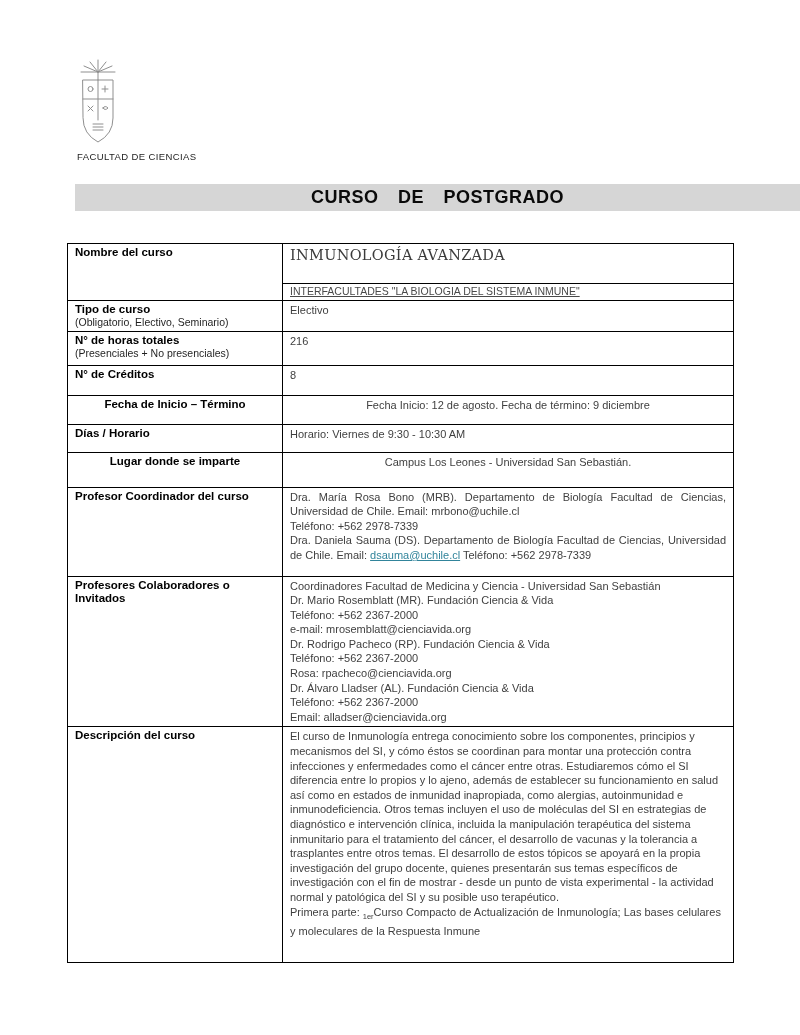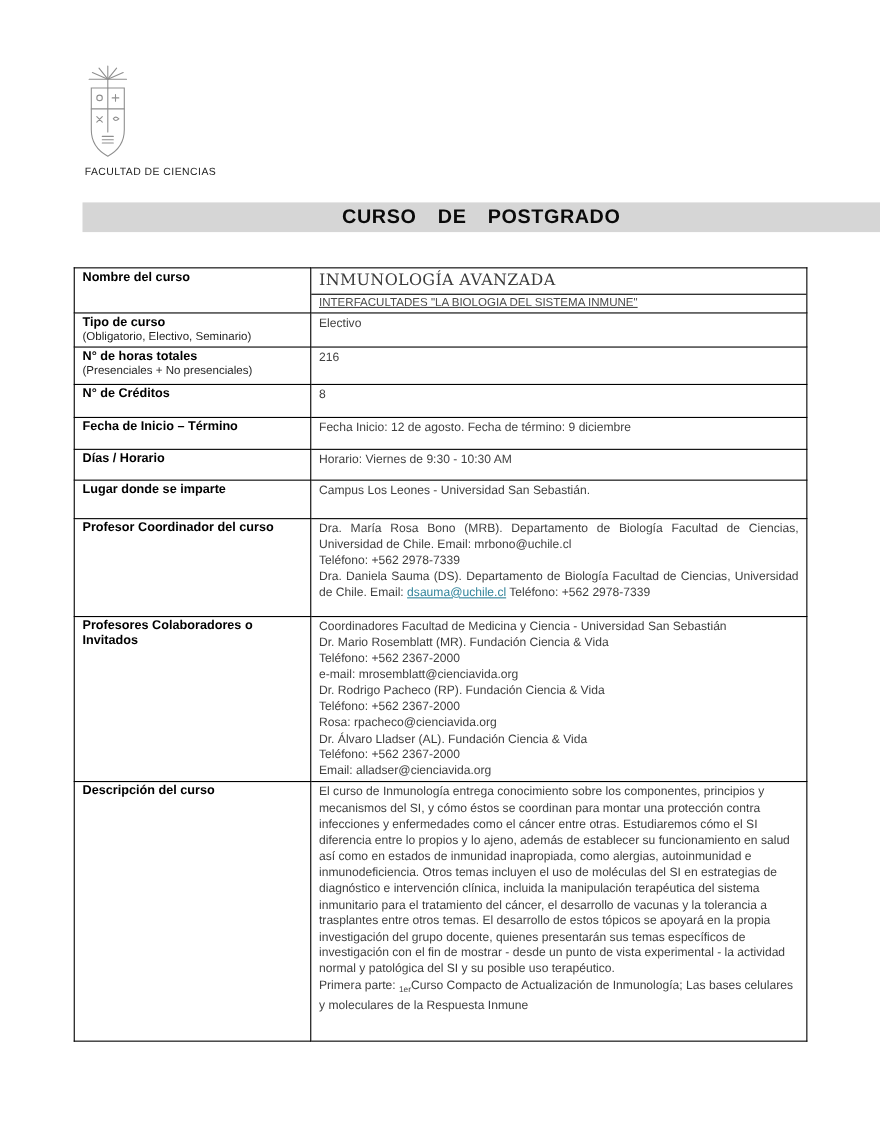--- a/index.html
+++ b/index.html
@@ -38,37 +38,37 @@
   }
   td.nopad{padding:0;}
   .lbl{font-weight:bold;font-size:11.5px;line-height:13.5px;color:#000;}
   .sublbl{font-size:10.5px;line-height:12.5px;color:#1f1f1f;}
   .val{font-size:11px;line-height:14.6px;color:#3f3f3f;}
   .just{text-align:justify;}
   .course-title{
     font-family:"DejaVu Serif",serif;
     font-size:14.5px;line-height:17px;letter-spacing:.3px;
     color:#3b3b3b;
-    padding:3px 7px 3px 7px;
+    padding:3px 7px 19px 7px;
     border-bottom:1.5px solid #000;
   }
   .course-subtitle{
     font-size:10.5px;line-height:12.5px;color:#4a4a4a;
     text-decoration:underline;
     padding:1px 7px 2px 7px;
   }
   .link{color:#31849b;text-decoration:underline;cursor:pointer;}
   .sup-small{font-size:7.5px;vertical-align:sub;}
   tr.r1{height:38px;}
   tr.r2{height:28px;}
   tr.r3{height:34px;}
   tr.r4{height:30px;}
-  tr.r5{height:29px;}
+  tr.r5{height:29px;text-align:center;}
   tr.r6{height:28px;}
-  tr.r7{height:35px;}
+  tr.r7{height:35px;text-align:center;}
   tr.r8{height:89px;margin-top:13px;}
   tr.r9{height:147px;margin-top:12px;}
   tr.r10{height:236px;}
 </style>
 </head>
 <body>
 
 <div class="page">
 
   <svg class="logo" viewBox="0 0 50 90">

